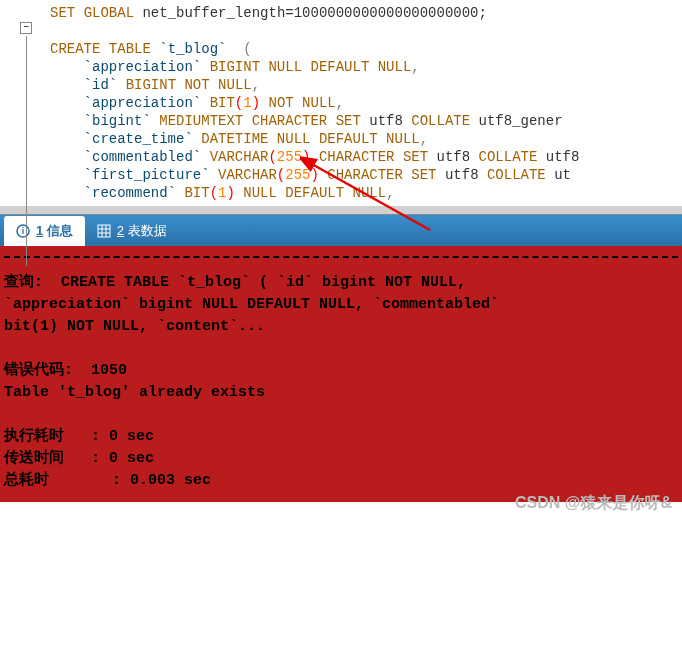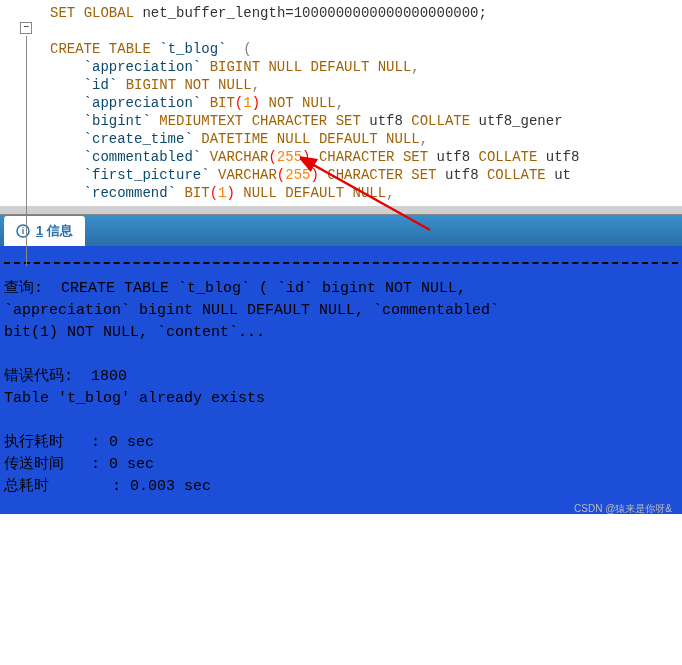--- a/index.html
+++ b/index.html
@@ -18,25 +18,25 @@
     .backtick { color: #0c4a6e; }
     
     .arrow-svg { position: absolute; top: 155px; left: 300px; pointer-events: none; }
     
     .tabs-bar { background: linear-gradient(to bottom, #3a8fcc, #2a6fa8); height: 32px; display: flex; align-items: center; padding-left: 4px; color: #fff; font-family: Arial, sans-serif; font-size: 13px; border-top: 1px solid #888; }
     .tab { padding: 6px 12px; display: flex; align-items: center; gap: 6px; cursor: pointer; }
     .tab.active { background: #fff; color: #2a6fa8; border-top-left-radius: 3px; border-top-right-radius: 3px; font-weight: bold; }
     .tab-icon { width: 14px; height: 14px; display: inline-block; }
     .tab-num { text-decoration: underline; }
     
-    .output-area { background: #1d4ed8; padding: 16px 4px; font-family: 'Courier New', monospace; font-size: 15px; line-height: 22px; overflow: hidden; }
+    .output-area { background: #b91c1c; padding: 10px 4px; font-family: 'Courier New', monospace; font-size: 15px; line-height: 22px; overflow: hidden; font-weight: bold; }
     .dashed { border-bottom: 2px dashed #000; margin-bottom: 14px; height: 2px; }
     .output-line { white-space: pre; }
     
-    .watermark { position: absolute; right: 10px; color: #bbb; font-family: Arial, sans-serif; font-size: 10px; }
+    .watermark { position: absolute; right: 10px; color: #bbb; font-family: Arial, sans-serif; font-size: 16px; }
     
     .gray-bar { background: #d0d0d0; height: 8px; }
   </style>
 </head>
 <body>
 
 <div class="code-area">
   <div class="fold-marker">−</div>
   <div class="fold-line"></div>
 
@@ -67,28 +67,40 @@
 <div class="tabs-bar">
   <div class="tab active">
     <span class="tab-icon">
       <svg viewBox="0 0 14 14">
           <circle cx="7" cy="7" r="6" fill="none" stroke="#2a6fa8" stroke-width="1.5"></circle>
           <text x="7" y="10" text-anchor="middle" font-size="9" fill="#2a6fa8">i</text>
         </svg>
     </span>
     <span><span class="tab-num">1</span> <span>信息</span></span>
   </div>
+  <div class="tab">
+    <span class="tab-icon">
+      <svg viewBox="0 0 14 14">
+          <rect x="1" y="1" width="12" height="12" fill="none" stroke="#fff"></rect>
+          <line x1="1" y1="5" x2="13" y2="5" stroke="#fff"></line>
+          <line x1="1" y1="9" x2="13" y2="9" stroke="#fff"></line>
+          <line x1="5" y1="1" x2="5" y2="13" stroke="#fff"></line>
+          <line x1="9" y1="1" x2="9" y2="13" stroke="#fff"></line>
+        </svg>
+    </span>
+    <span><span class="tab-num">2</span> <span>表数据</span></span>
+  </div>
 </div>
 
 <div class="output-area">
   <div class="dashed"></div>
   <div class="output-line"><span>查询:</span><span>  CREATE TABLE `t_blog` ( `id` bigint NOT NULL,
 `appreciation` bigint NULL DEFAULT NULL, `commentabled`
 bit(1) NOT NULL, `content`...</span></div>
   <br>
-  <div class="output-line"><span>错误代码:</span>  <span>1800</span></div>
+  <div class="output-line"><span>错误代码:</span>  <span>1050</span></div>
   <div class="output-line">Table 't_blog' already exists</div>
   <br>
   <div class="output-line"><span>执行耗时</span>   : <span>0 sec</span></div>
   <div class="output-line"><span>传送时间</span>   : <span>0 sec</span></div>
   <div class="output-line"><span>总耗时</span>       : <span>0.003 sec</span></div>
   <div class="watermark">CSDN @猿来是你呀&amp;</div>
 </div>
 
 </body></html>

